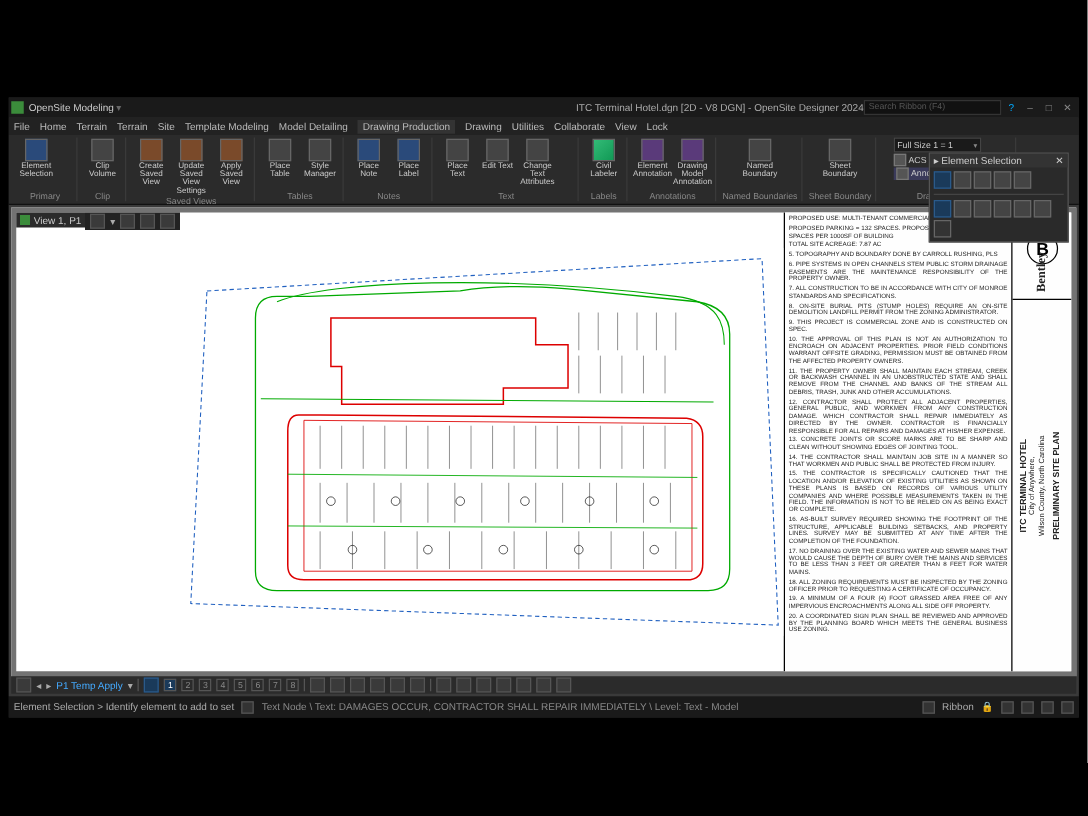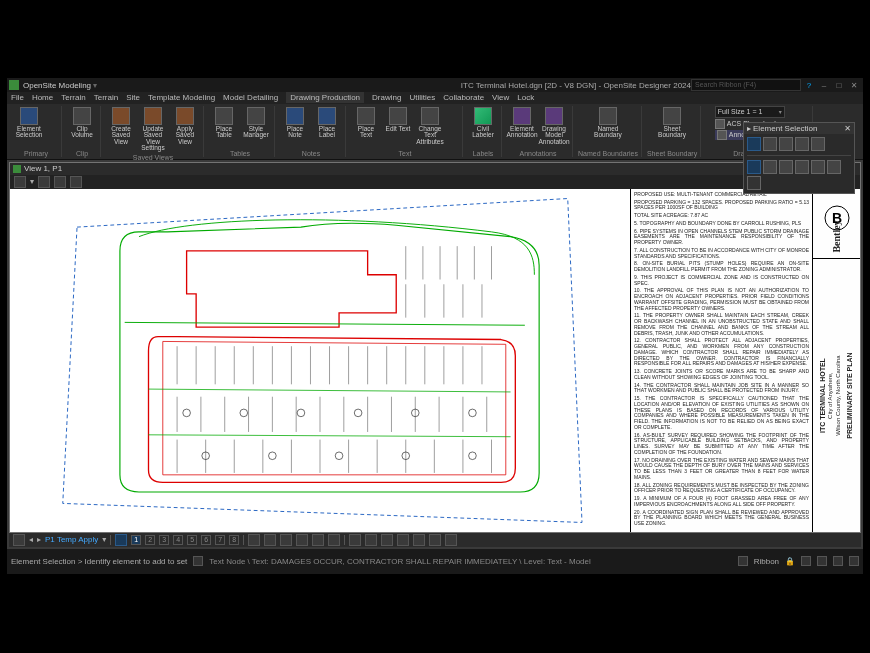--- a/index.html
+++ b/index.html
@@ -39,21 +39,21 @@
   
   .palette { position: absolute; top: 44px; right: 8px; width: 112px; background: #2a2a2a; border: 1px solid #555; z-index: 20; font-size: 8px; }
   .palette .phead { background: #333; padding: 1px 3px; display: flex; align-items: center; justify-content: space-between; }
   .palette .pbody { padding: 3px; display: flex; flex-wrap: wrap; gap: 2px; }
   .palette .picon { width: 14px; height: 14px; background: #1a3a5a; border: 1px solid #2a5a8a; cursor: pointer; }
   .palette .picon.alt { background: #444; border-color: #666; }
   .palette .pbody hr { width: 100%; border: none; border-top: 1px solid #444; margin: 2px 0; }
 
   
   .viewarea { flex: 1; background: #3a3a3a; padding: 2px; position: relative; display: flex; flex-direction: column; }
-  .viewwin { flex: 1; background: #fff; border: 1px solid #737373; display: flex; flex-direction: column; }
+  .viewwin { flex: 1; background: #fff; border: 4px solid #737373; display: flex; }
   .viewwin .vtitle { height: 12px; background: #2b2b2b; display: flex; align-items: center; padding: 0 3px; font-size: 8px; color: #ccc; }
   .viewwin .vtitle .vicon { width: 8px; height: 8px; background: #3b8c3b; margin-right: 3px; }
   .canvas-wrap { flex: 1; position: relative; display: flex; }
   .canvas { flex: 1; position: relative; overflow: hidden; }
   svg.drawing { position: absolute; inset: 0; width: 100%; height: 100%; }
   .titleblock { width: 230px; background: #fefefe; border-left: 1px solid #000; font-size: 5px; color: #222; display: flex; }
   .tb-notes { flex: 1; padding: 3px 3px; line-height: 1.15; overflow: hidden; }
   .tb-notes p { margin-bottom: 2px; text-align: justify; }
   .tb-side { width: 48px; border-left: 1px solid #000; display: flex; flex-direction: column; }
   .tb-logo { height: 70px; border-bottom: 1px solid #000; display: flex; flex-direction: column; align-items: center; justify-content: center; }
@@ -65,21 +65,21 @@
 
   
   .viewtoolbar { height: 14px; background: #2b2b2b; display: flex; align-items: center; padding: 0 4px; font-size: 8px; gap: 4px; color: #aaa; }
   .viewtoolbar .vtbtn { width: 12px; height: 12px; background: #3a3a3a; border: 1px solid #555; cursor: pointer; }
   .viewtoolbar .vtbtn.on { background: #1a3a5a; border-color: #2a5a8a; }
   .viewtoolbar .numbtn { width: 10px; height: 10px; font-size: 7px; display: flex; align-items: center; justify-content: center; border: 1px solid #555; color: #888; cursor: pointer; }
   .viewtoolbar .numbtn.active { background: #1a3a5a; color: #fff; }
   .viewtoolbar .sep { width: 1px; height: 10px; background: #555; }
 
   
-  .statusbar { height: 30px; background: #1a1a1a; display: flex; align-items: center; font-size: 8px; color: #aaa; padding: 0 4px; gap: 6px; }
+  .statusbar { height: 17px; background: #1a1a1a; display: flex; align-items: center; font-size: 8px; color: #aaa; padding: 0 4px; gap: 6px; }
   .statusbar .stext { flex: 0 0 auto; }
   .statusbar .sfill { flex: 1; }
   .statusbar .sicon { width: 10px; height: 10px; background: #333; border: 1px solid #555; cursor: pointer; }
   .statusbar .lock { color: #c70; }
 </style>
 </head>
 <body>
 
 <div class="app">
 

